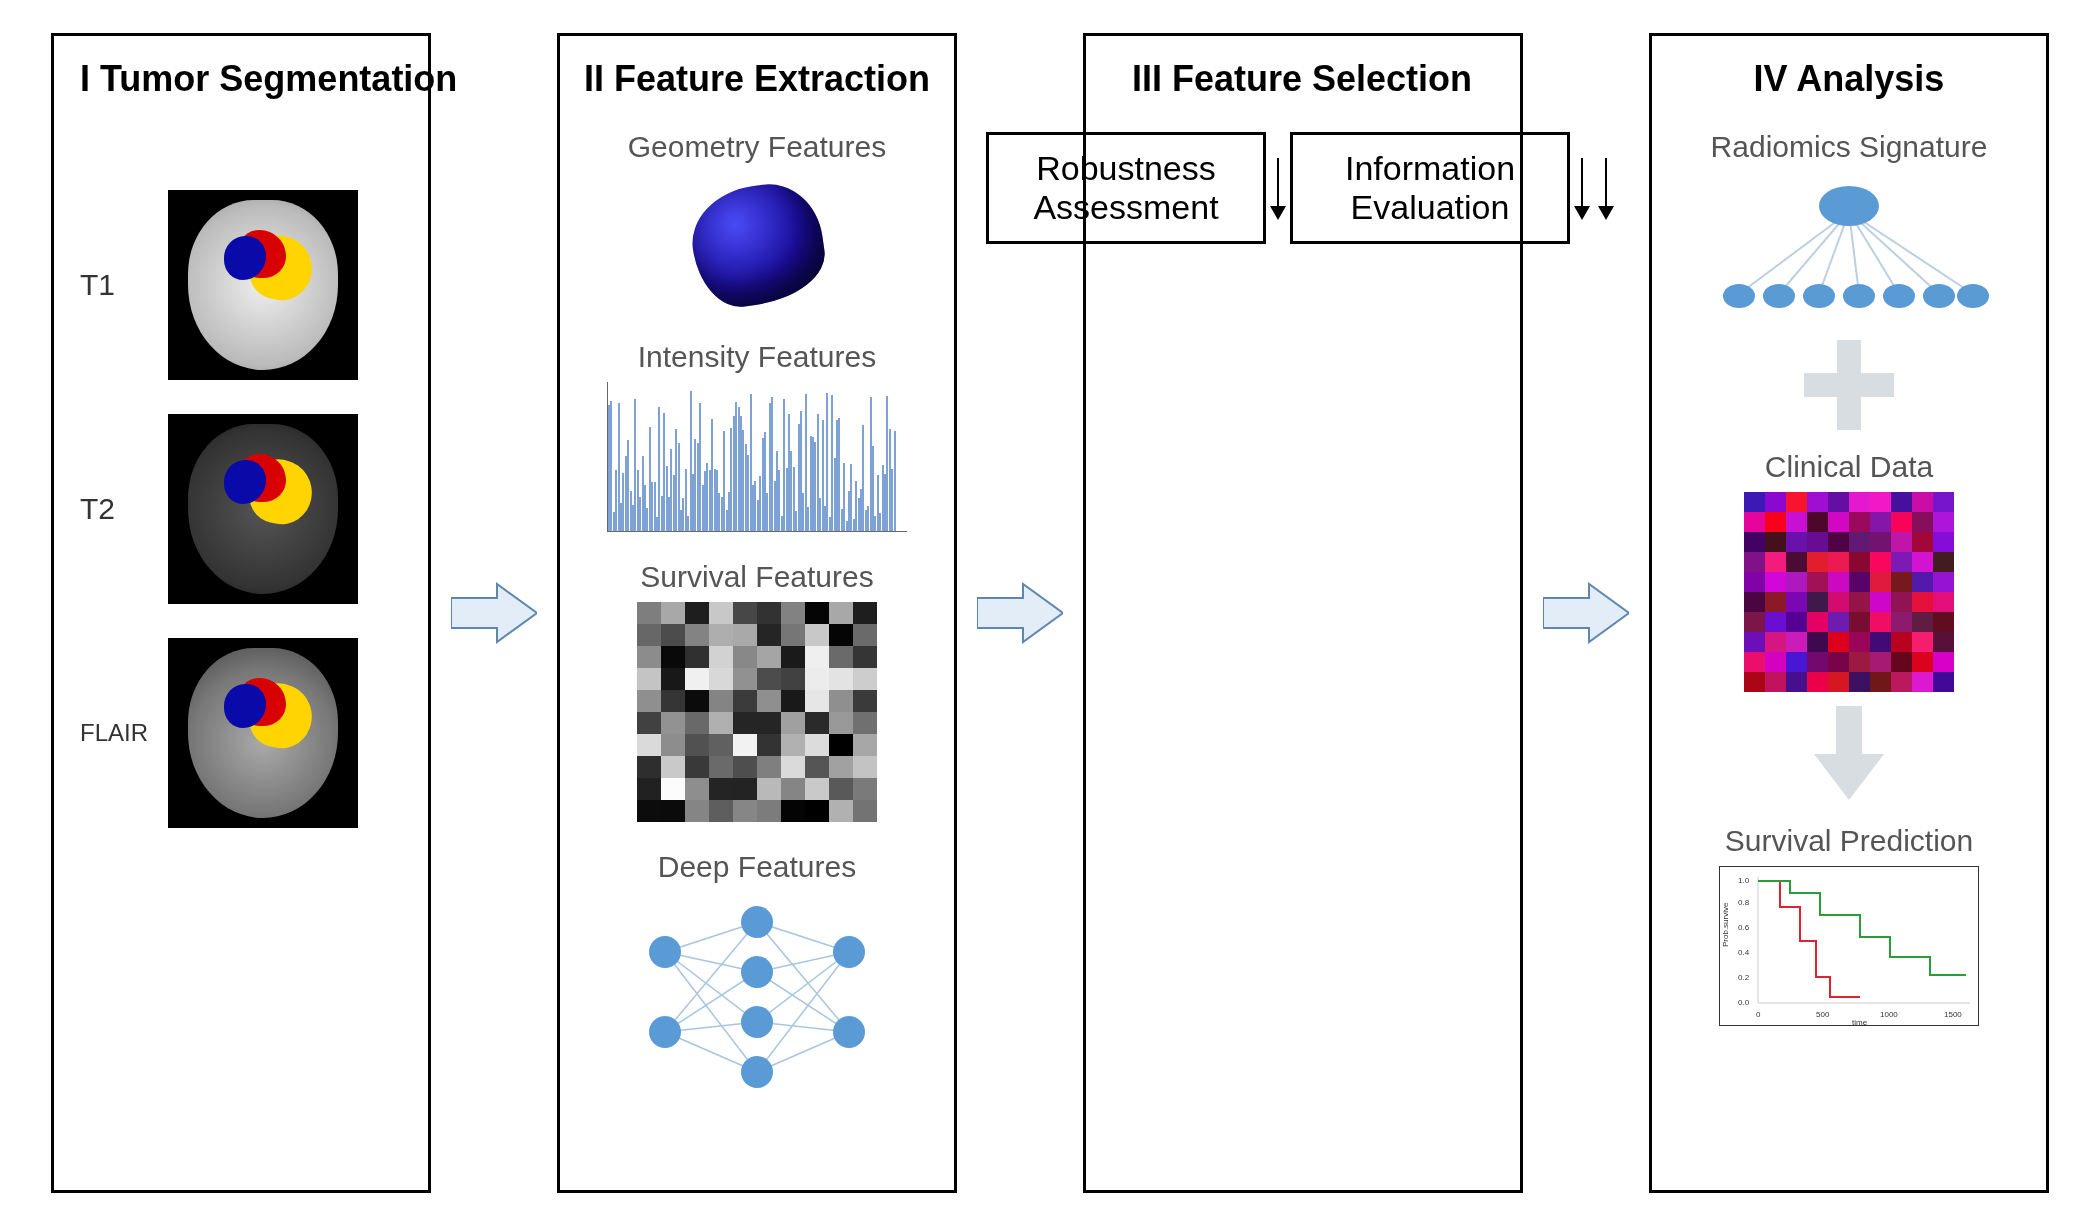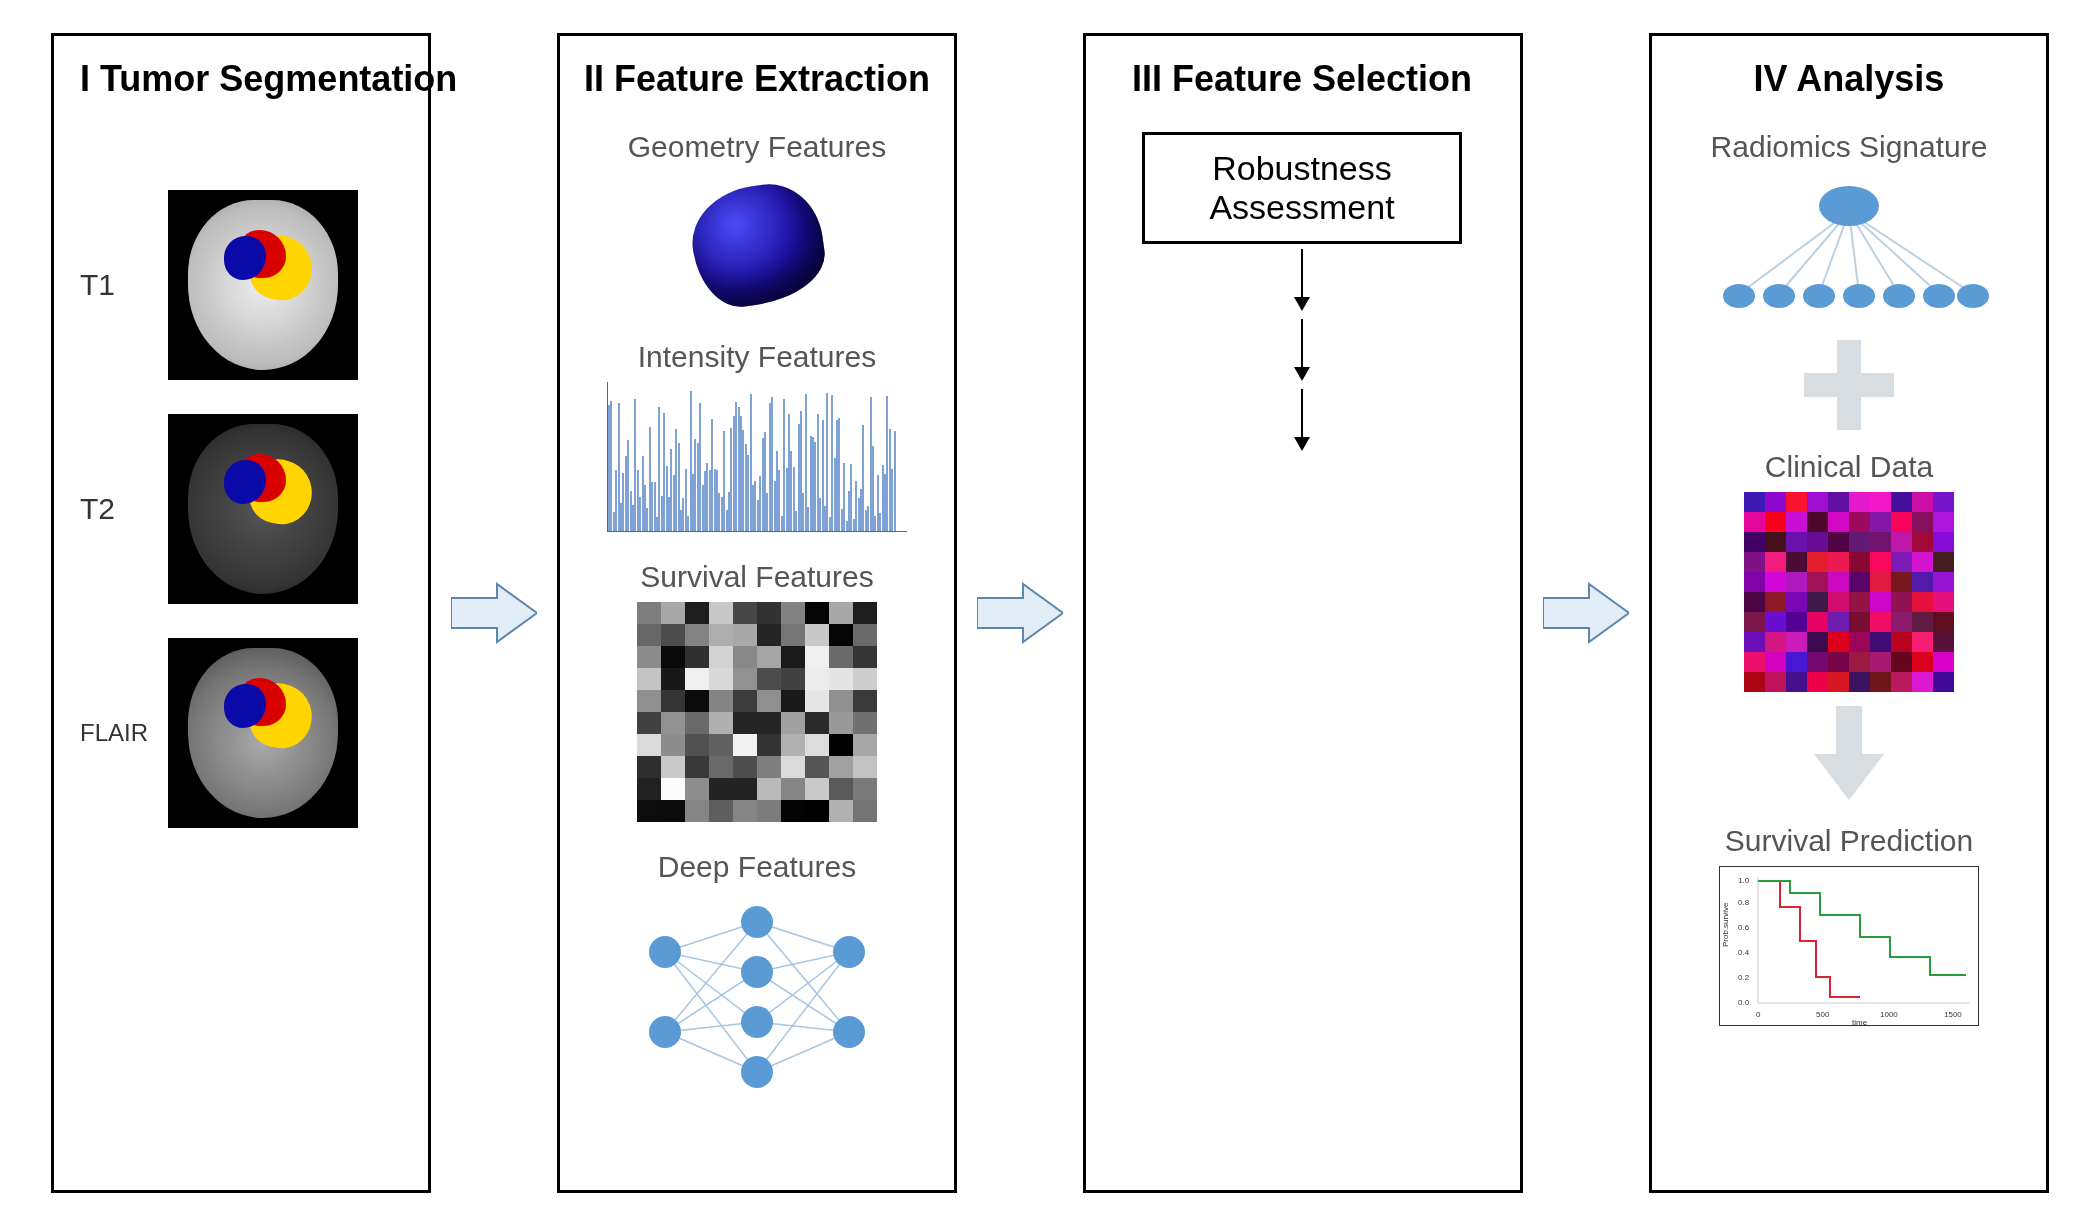--- a/index.html
+++ b/index.html
@@ -84,21 +84,21 @@
   .nn {
     width: 260px; height: 200px; margin: 0 auto; position: relative;
   }
   
   #panel3 { width: 440px; flex: 0 0 440px; align-items: center; padding-left: 24px; }
   .step-box {
     border: 3px solid #000; font-size: 34px; line-height: 1.15;
     padding: 14px 20px; text-align: center; min-width: 280px;
   }
   .step-arrow { height: 70px; display: flex; align-items: center; justify-content: center; }
-  .stack { display: flex; flex-direction: column; align-items: center; margin-top: 12px; }
+  .stack { display: flex; flex-direction: row; align-items: center; margin-top: 12px; }
   
   #panel4 { width: 400px; flex: 0 0 400px; align-items: center; }
   .sig-tree { width: 280px; height: 150px; margin: 4px auto 6px; position: relative; }
   .plus {
     width: 90px; height: 90px; position: relative; margin: 8px auto 10px;
   }
   .plus::before, .plus::after {
     content: ""; position: absolute; background: #d8dde1;
   }
   .plus::before { left: 33px; top: 0; width: 24px; height: 90px; }
@@ -452,20 +452,21 @@
 <div class="panel" id="panel3">
   <h2>III Feature Selection</h2>
   <div class="stack">
     <div class="step-box" style="max-width: 320px;"><span>Robustness Assessment</span></div>
     <div class="step-arrow">
         <svg width="24" height="64">
           <line x1="12" y1="2" x2="12" y2="52" stroke="#000" stroke-width="2"></line>
           <polygon points="4,50 20,50 12,64" fill="#000"></polygon>
         </svg>
       </div>
+    <div class="step-box" style="max-width: 320px;"><span>Information Evaluation</span></div>
     <div class="step-arrow">
         <svg width="24" height="64">
           <line x1="12" y1="2" x2="12" y2="52" stroke="#000" stroke-width="2"></line>
           <polygon points="4,50 20,50 12,64" fill="#000"></polygon>
         </svg>
       </div>
     <div class="step-arrow">
         <svg width="24" height="64">
           <line x1="12" y1="2" x2="12" y2="52" stroke="#000" stroke-width="2"></line>
           <polygon points="4,50 20,50 12,64" fill="#000"></polygon>

